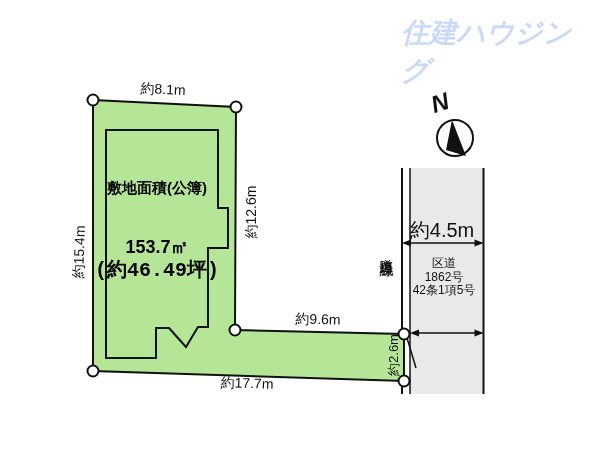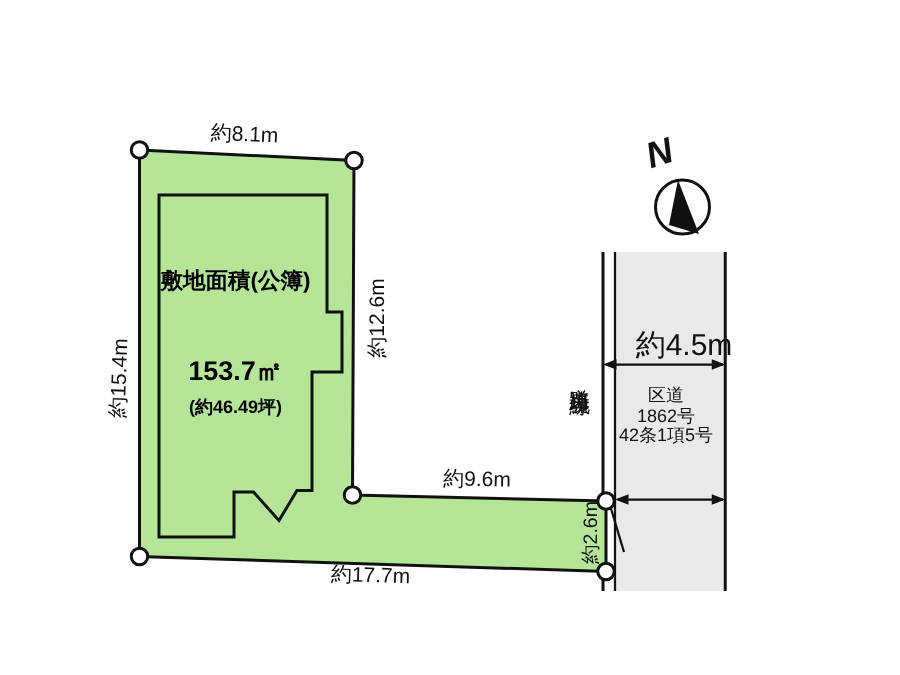--- a/index.html
+++ b/index.html
@@ -2,21 +2,21 @@
 <html><head>
 <meta charset="utf-8">
 <style>
   html,body{margin:0;padding:0;background:#fff;}
   #canvas{
     position:relative;width:600px;height:450px;background:#ffffff;overflow:hidden;
     font-family:"Liberation Sans","DejaVu Sans",sans-serif;color:#111;
   }
   #diagram-svg{position:absolute;left:0;top:0;}
   .lbl{position:absolute;white-space:nowrap;color:#111;font-size:14px;}
-  .center-anchor{transform:translate(-50%,-50%);margin-left:14px;}
+  .center-anchor{transform:translate(-50%,-50%);}
   #logo{
     position:absolute;left:401px;top:14px;
     font-size:28px;font-weight:bold;font-style:italic;
     color:#c9daf6;letter-spacing:0px;
   }
   #dim-top{left:163px;top:90px;transform:translate(-50%,-50%) rotate(2.5deg);}
   #dim-left{left:80px;top:252px;transform:translate(-50%,-50%) rotate(-88deg);}
   #dim-right{left:252px;top:212px;transform:translate(-50%,-50%) rotate(-90deg);}
   #dim-strip-top{left:318px;top:320px;transform:translate(-50%,-50%) rotate(1.3deg);}
   #dim-bottom{left:247px;top:384px;transform:translate(-50%,-50%) rotate(1.8deg);}
@@ -25,21 +25,21 @@
     position:absolute;left:378px;top:248px;
     writing-mode:vertical-rl;text-orientation:upright;
     font-size:14px;letter-spacing:1px;color:#111;
   }
   #site-area{
     position:absolute;left:92px;top:176px;width:130px;
     text-align:center;font-weight:bold;color:#000;
   }
   #site-area .l1{font-size:15px;line-height:23px;}
   #site-area .l2{font-size:18px;line-height:24px;margin-top:36px;}
-  #site-area .l3{font-size:12px;line-height:24px;}
+  #site-area .l3{font-size:20px;line-height:24px;font-family:Liberation Mono, monospace;}
   #road-width-top{left:442px;top:230px;font-size:20px;}
   #road-width-bottom{left:445px;top:347px;font-size:20px;}
   #road-offset{left:444px;top:376px;font-size:20px;}
   #road-name{
     position:absolute;left:404px;top:257px;width:80px;
     text-align:center;font-size:12px;line-height:13.5px;color:#111;
   }
   #north-label{
     left:440px;top:103px;font-size:24px;font-weight:bold;font-style:italic;
     transform:translate(-50%,-50%) rotate(-18deg);
@@ -83,20 +83,21 @@
     </g>
 
     <line x1="407" y1="338" x2="416" y2="368" stroke="#111" stroke-width="1.5"></line>
 
     <g>
       <circle cx="455" cy="138" r="18" fill="#ffffff" stroke="#111" stroke-width="2"></circle>
       <polygon points="452,120 466,156 446,150" fill="#111"></polygon>
     </g>
   </svg>
 
+  <div id="logo">住建ハウジング</div>
 
   <div class="lbl" id="north-label">N</div>
 
   <div class="lbl" id="dim-top">約8.1m</div>
   <div class="lbl" id="dim-left">約15.4m</div>
   <div class="lbl" id="dim-right">約12.6m</div>
   <div class="lbl" id="dim-strip-top">約9.6m</div>
   <div class="lbl" id="dim-bottom">約17.7m</div>
   <div class="lbl" id="dim-strip-right">約2.6m</div>
 

